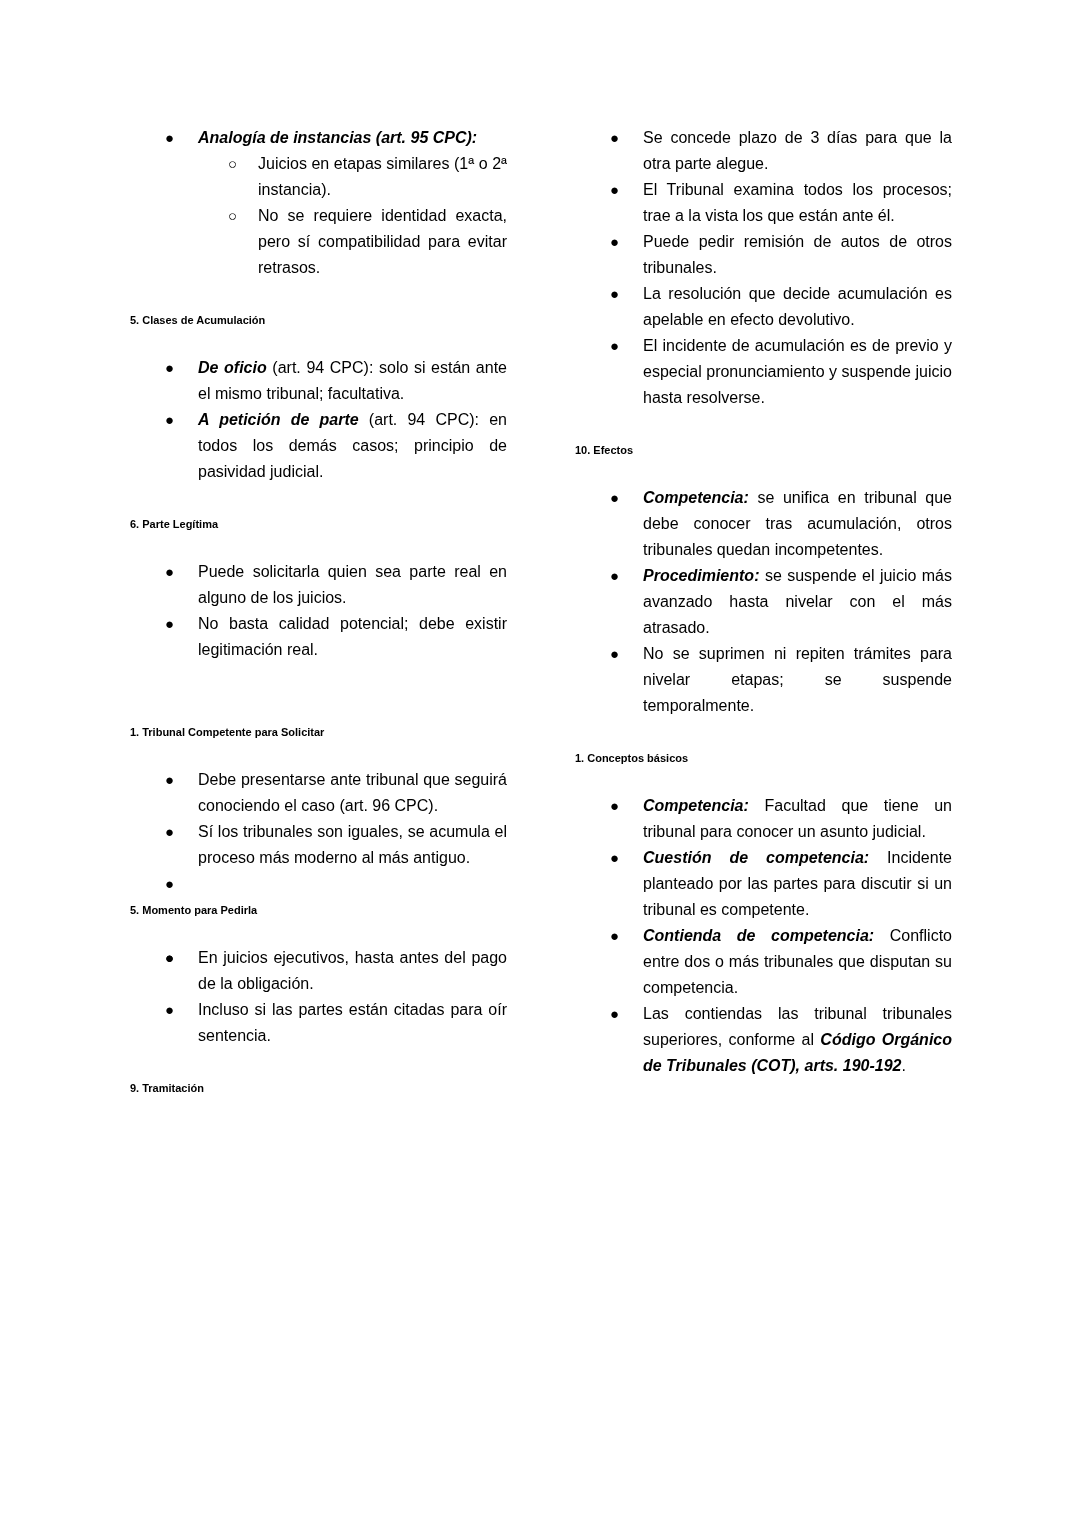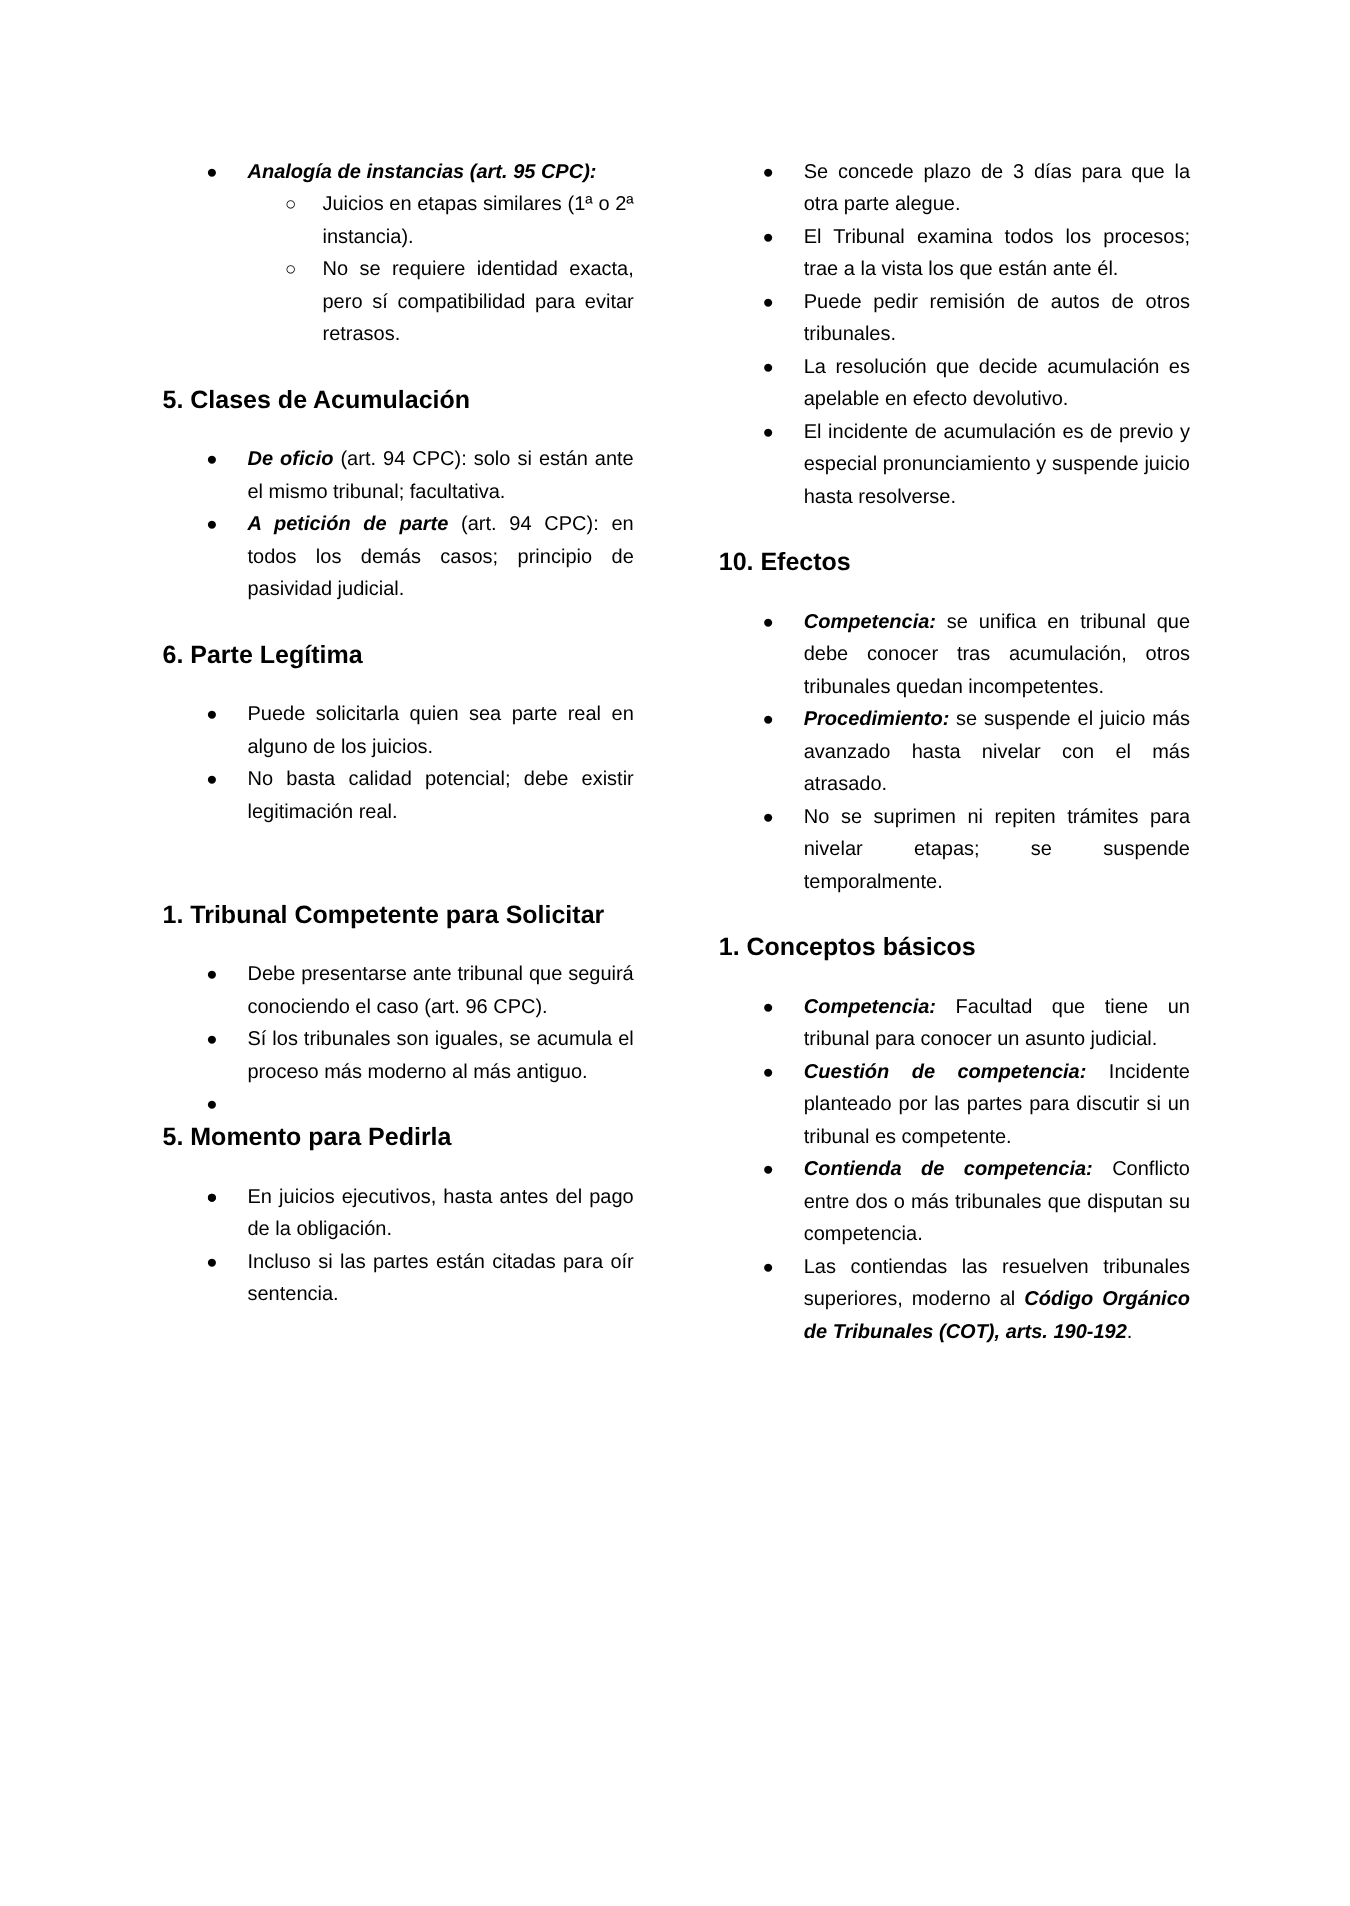--- a/index.html
+++ b/index.html
@@ -12,21 +12,21 @@
     margin: 0 auto;
     background: #ffffff;
     padding: 125px 128px 40px 130px;
     display: flex; gap: 68px;
     font-family: "Liberation Sans", sans-serif;
     font-size: 16px; line-height: 26px; color: #000000;
     overflow: hidden;
   }
   .col { width: 377px; flex: 0 0 377px; }
   h3.heading {
-    font-size: 20px; line-height: 26px; font-weight: 700;
+    font-size: 11px; line-height: 26px; font-weight: 700;
     margin: 26px 0 22px 0;
   }
   h3.sp { margin-top: 56px; }
   ul.blist { list-style: none; margin: 0 0 26px 0; padding: 0; }
   ul.blist > li { position: relative; padding-left: 68px; text-align: justify; }
   ul.sublist { list-style: none; margin: 0; padding: 0; }
   ul.sublist > li { position: relative; padding-left: 60px; text-align: justify; }
   .mk { position: absolute; left: 35px; top: 0; font-size: 15px; }
   ul.sublist .mk { left: 30px; }
   .b { font-weight: 700; font-style: italic; }
@@ -102,20 +102,21 @@
       <li>
         <span class="mk">●</span>
         <span>En juicios ejecutivos, hasta antes del pago de la obligación.</span>
       </li>
       <li>
         <span class="mk">●</span>
         <span>Incluso si las partes están citadas para oír sentencia.</span>
       </li>
     </ul>
 
+    <h3 class="heading">9. Tramitación</h3>
 
   </div>
 
   <div class="col">
 
     <ul class="blist">
       <li>
         <span class="mk">●</span>
         <span>Se concede plazo de 3 días para que la otra parte alegue.</span>
       </li>
@@ -163,19 +164,19 @@
       <li>
         <span class="mk">●</span>
         <span class="b">Cuestión de competencia:</span><span> Incidente planteado por las partes para discutir si un tribunal es competente.</span>
       </li>
       <li>
         <span class="mk">●</span>
         <span class="b">Contienda de competencia:</span><span> Conflicto entre dos o más tribunales que disputan su competencia.</span>
       </li>
       <li>
         <span class="mk">●</span>
-        <span>Las contiendas las resuelven tribunales superiores, moderno al </span><span class="b">Código Orgánico de Tribunales (COT), arts. 190-192</span><span>.</span>
+        <span>Las contiendas las tribunal tribunales superiores, conforme al </span><span class="b">Código Orgánico de Tribunales (COT), arts. 190-192</span><span>.</span>
       </li>
     </ul>
 
   </div>
 
 </div>
 
 </body></html>

